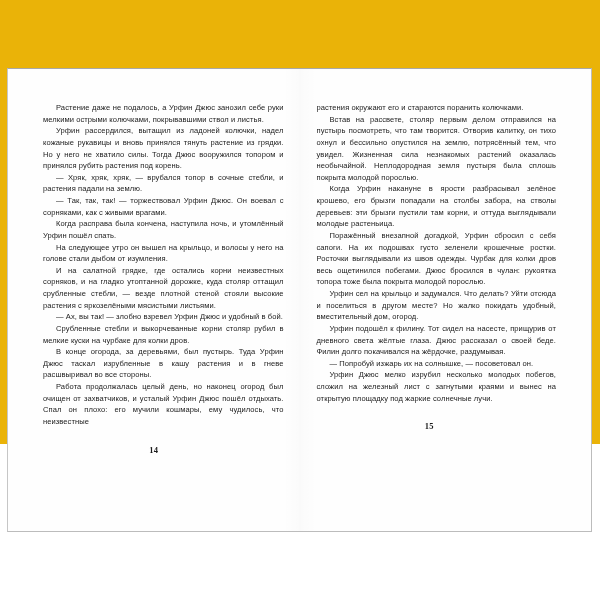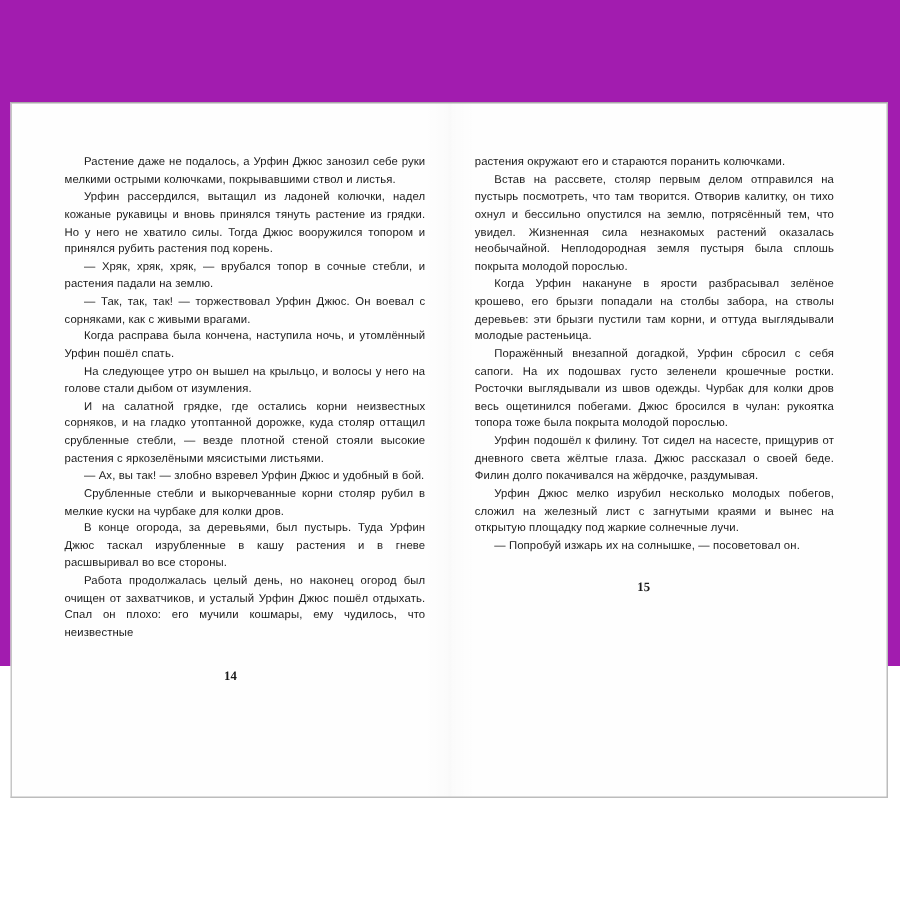--- a/index.html
+++ b/index.html
@@ -14,21 +14,21 @@
     overflow: hidden;
     font-family: "Liberation Sans", sans-serif;
     -webkit-font-smoothing: antialiased;
   }
 
   
   .scan-canvas {
     position: relative;
     width: 600px;
     height: 444px;
-    background: #a21caf;
+    background: #eab308;
   }
 
   
   .book-spread {
     position: absolute;
     left: 7px;
     top: 68px;
     width: 585px;
     height: 464px;
     background: #fefefe;
@@ -124,21 +124,22 @@
       </div>
       <div class="page-number pn-left">14</div>
     </div>
 
     <div class="page page-right">
       <div class="text-block">
         <p class="no-indent">растения окружают его и стараются поранить ко­лючками.</p>
         <p>Встав на рассвете, столяр первым делом от­правился на пустырь посмотреть, что там творит­ся. Отворив калитку, он тихо охнул и бессиль­но опустился на землю, потрясённый тем, что увидел. Жизненная сила незнакомых растений оказалась необычайной. Неплодородная зем­ля пустыря была сплошь покрыта молодой по­рослью.</p>
         <p>Когда Урфин накануне в ярости разбрасывал зелёное крошево, его брызги попадали на столбы забора, на стволы деревьев: эти брызги пустили там корни, и оттуда выглядывали молодые расте­ньица.</p>
         <p>Поражённый внезапной догадкой, Урфин сбро­сил с себя сапоги. На их подошвах густо зеленели крошечные ростки. Росточки выглядывали из швов одежды. Чурбак для колки дров весь ощетинился побегами. Джюс бросился в чулан: рукоятка топора тоже была покрыта молодой порослью.</p>
+        <p>Урфин сел на крыльцо и задумался. Что делать? Уйти отсюда и поселиться в другом месте? Но жал­ко покидать удобный, вместительный дом, огород.</p>
         <p>Урфин подошёл к филину. Тот сидел на насесте, прищурив от дневного света жёлтые глаза. Джюс рассказал о своей беде. Филин долго покачивался на жёрдочке, раздумывая.</p>
+        <p>— Попробуй изжарь их на солнышке, — посове­товал он.</p>
         <p>Урфин Джюс мелко изрубил несколько молодых побегов, сложил на железный лист с загнутыми краями и вынес на открытую площадку под жаркие солнечные лучи.</p>
-        <p>— Попробуй изжарь их на солнышке, — посове­товал он.</p>
       </div>
       <div class="page-number pn-right">15</div>
     </div>
 
   </div>
 </div>
 
 </body></html>

